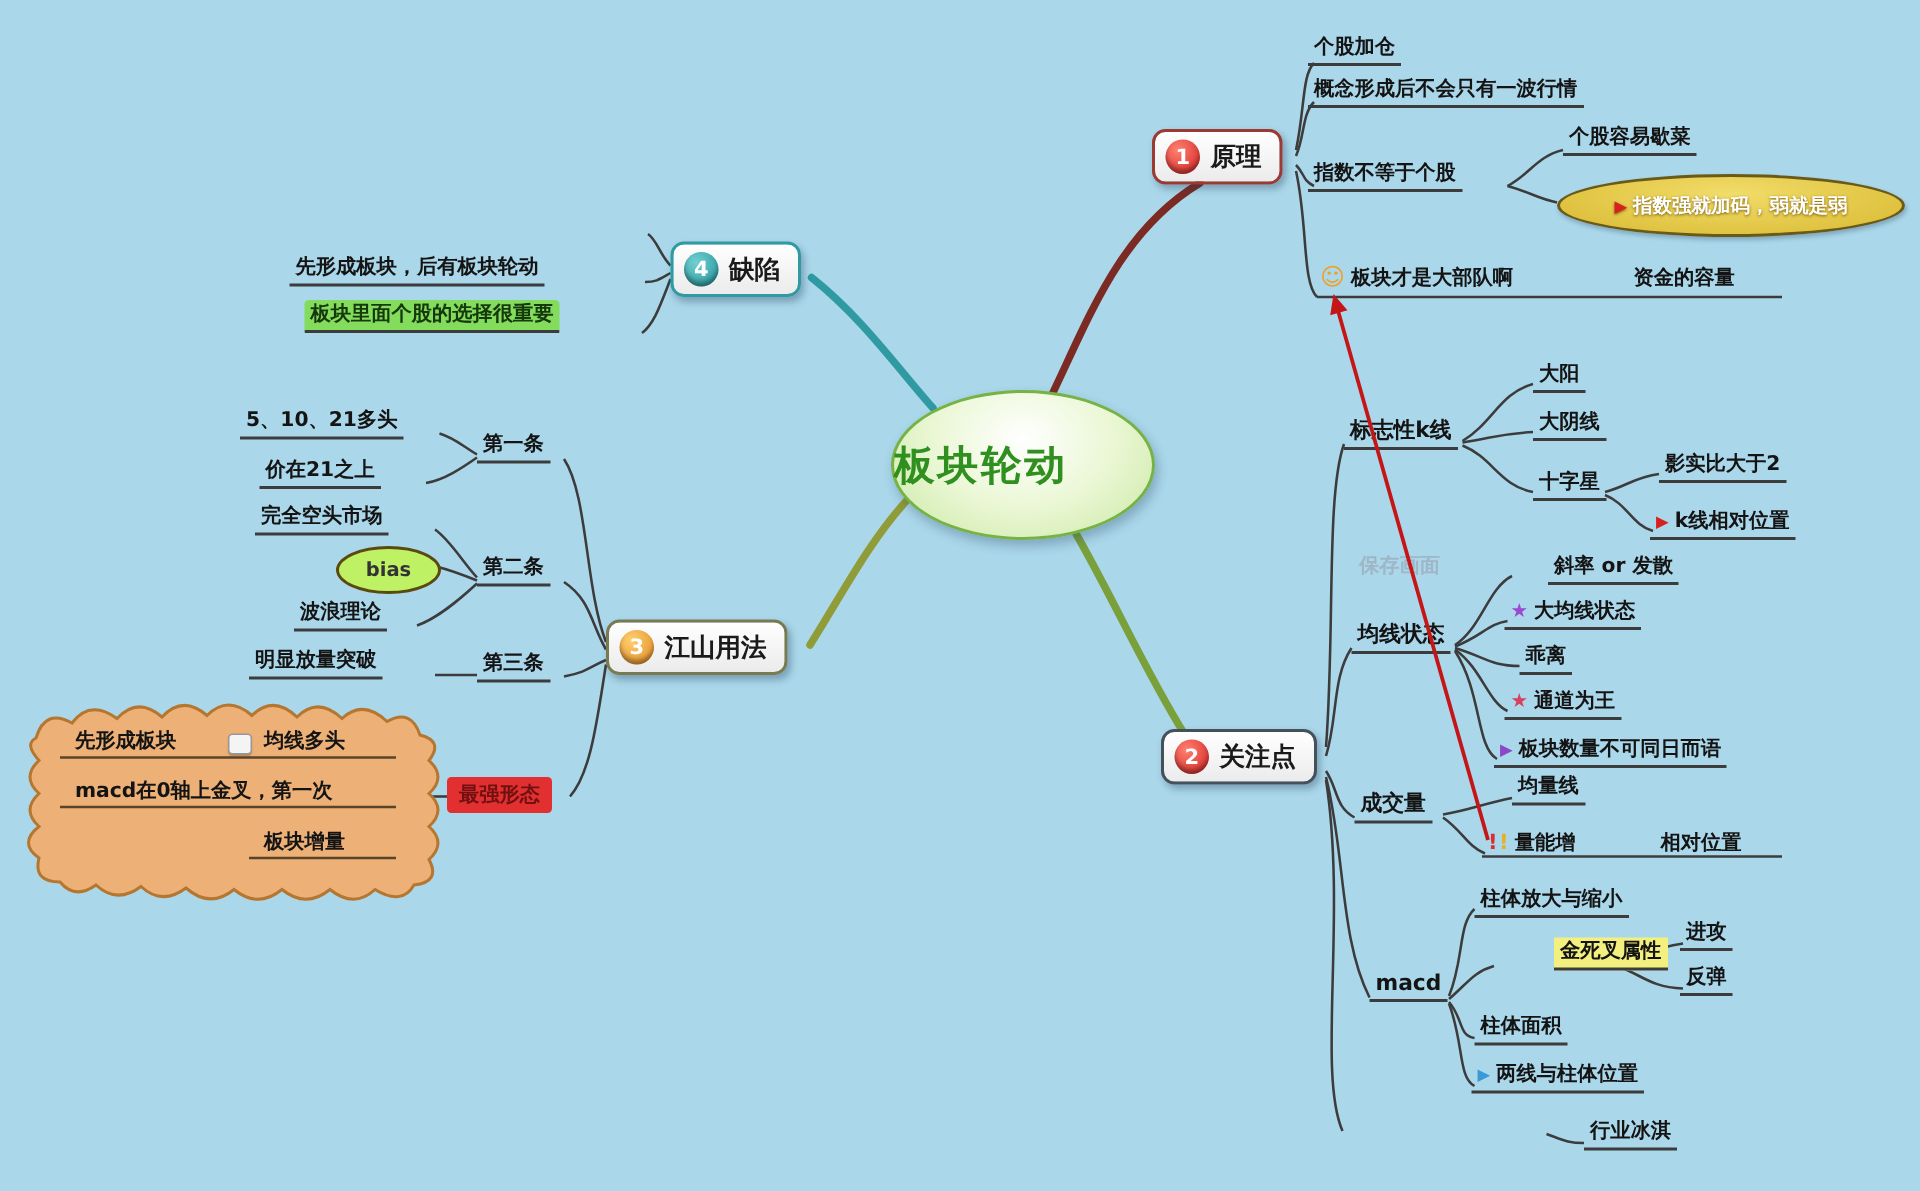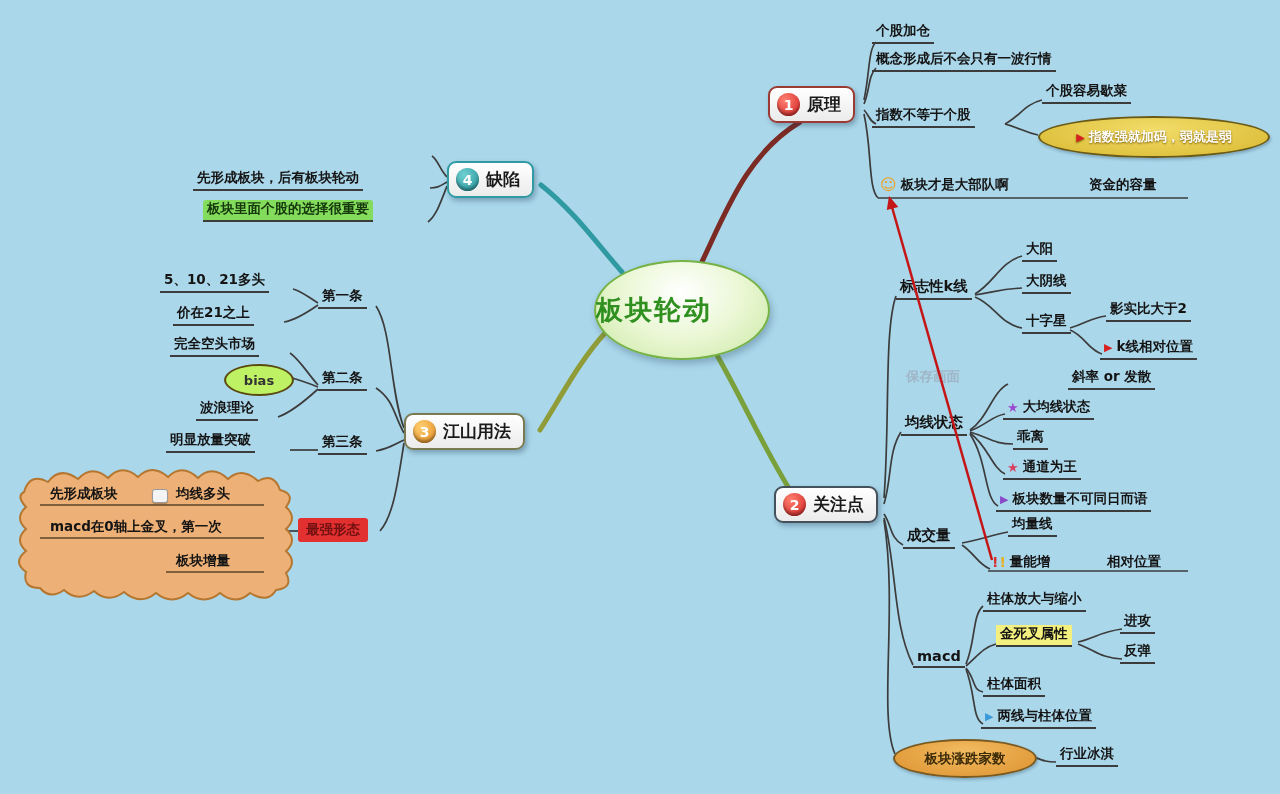--- a/index.html
+++ b/index.html
@@ -6,21 +6,21 @@
   .stage{position:relative;width:1280px;height:794px;background:#abd7ea;overflow:hidden;
          font-family:"DejaVu Sans",sans-serif;}
   svg.layer{position:absolute;left:0;top:0;z-index:1;}
   svg.layer.top{z-index:3;pointer-events:none;}
 
   .node{position:absolute;white-space:nowrap;font-weight:bold;font-size:13.5px;color:#141414;
         padding:0 4px 2px;border-bottom:2px solid #3c3c3c;z-index:2;display:flex;align-items:center;}
   .nb{border-bottom:none;padding-bottom:0;}
   .lg{font-size:14.5px;}
   .ghost{color:#9fb6c6;border-bottom:none;}
-  .hl-yellow{background:#f4f080;border-bottom:2px solid #3c3c3c;}
+  .hl-yellow{background:#f4f080;border-bottom:2px solid #3c3c3c;margin-left:40px;}
   .hl-green{background:#84dc5c;border-bottom:2px solid #3c3c3c;color:#15380c;border-radius:3px 3px 0 0;}
   .hl-red{background:#e23030;color:#701010;border-radius:3px;padding:3px 8px;border-bottom:none;font-family:Liberation Serif, serif;}
 
   .oval{position:absolute;display:flex;align-items:center;justify-content:center;border-radius:50%;
         z-index:2;font-weight:bold;white-space:nowrap;}
   .oval.gold-big{background:radial-gradient(ellipse at 50% 30%,#f2dd6a,#d8b830);border:2px solid #6a5a18;
         color:#ffffff;font-size:13px;text-shadow:0 1px 2px #7a5a00;box-shadow:1px 2px 3px rgba(30,60,90,.3);}
   .oval.bias{background:#bef264;border:2px solid #5a4a10;color:#333;font-size:13px;}
   .oval.orange{background:radial-gradient(ellipse at 50% 30%,#f2bb60,#dd9230);border:2px solid #7a5a20;
         color:#3a2a08;font-size:13.5px;box-shadow:1px 2px 3px rgba(30,60,90,.3);}
@@ -182,21 +182,21 @@
   <div class="node" style="left:1022px;top:240px">大阳</div>
   <div class="node" style="left:1022px;top:272px">大阴线</div>
   <div class="node" style="left:1022px;top:312px">十字星</div>
   <div class="node" style="left:1106px;top:300px">影实比大于2</div>
   <div class="node" style="left:1100px;top:338px">
     <span class="tri red">▶</span>
     <span>k线相对位置</span>
   </div>
   <div class="node ghost nb" style="left:902px;top:368px">保存画面</div>
   <div class="node lg" style="left:901px;top:413px">均线状态</div>
-  <div class="node" style="left:1068px;top:368px">斜率 or 发散</div>
+  <div class="node" style="left:1032px;top:368px">斜率 or 发散</div>
   <div class="node" style="left:1003px;top:398px">
     <span class="star purple">★</span>
     <span>大均线状态</span>
   </div>
   <div class="node" style="left:1013px;top:428px">乖离</div>
   <div class="node" style="left:1003px;top:458px">
     <span class="star red">★</span>
     <span>通道为王</span>
   </div>
   <div class="node" style="left:996px;top:490px">
@@ -214,23 +214,20 @@
   <div class="node lg" style="left:913px;top:648px">macd</div>
   <div class="node" style="left:983px;top:590px">柱体放大与缩小</div>
   <div class="node hl-yellow" style="left:996px;top:625px">金死叉属性</div>
   <div class="node" style="left:1120px;top:612px">进攻</div>
   <div class="node" style="left:1120px;top:642px">反弹</div>
   <div class="node" style="left:983px;top:675px">柱体面积</div>
   <div class="node" style="left:981px;top:707px">
     <span class="tri blue">▶</span>
     <span>两线与柱体位置</span>
   </div>
-  <div class="oval orange" style="left:893px;top:739px;width:140px;height:35px">
-    <span>板块涨跌家数</span>
-  </div>
   <div class="node" style="left:1056px;top:745px">行业冰淇</div>
 
   <div class="node" style="left:160px;top:271px">5、10、21多头</div>
   <div class="node" style="left:173px;top:304px">价在21之上</div>
   <div class="node" style="left:318px;top:287px">第一条</div>
   <div class="node" style="left:170px;top:335px">完全空头市场</div>
   <div class="oval bias" style="left:224px;top:364px;width:66px;height:28px">
     <span>bias</span>
   </div>
   <div class="node" style="left:196px;top:399px">波浪理论</div>

